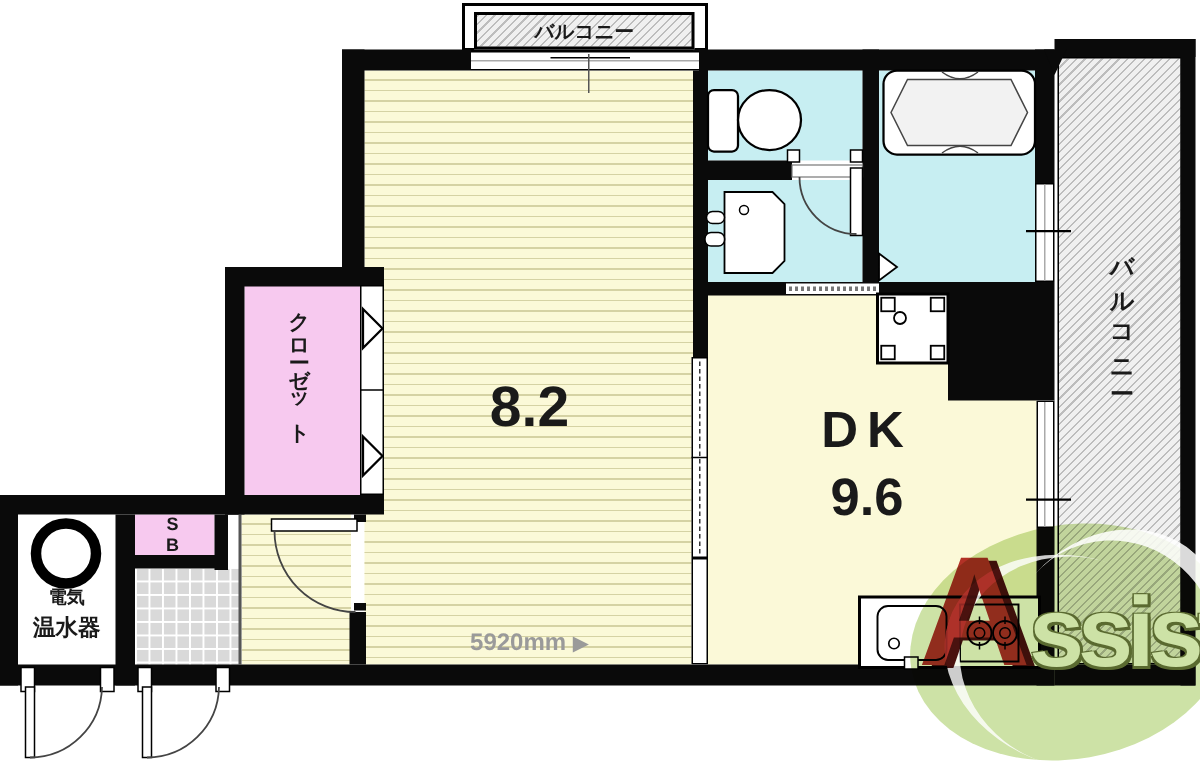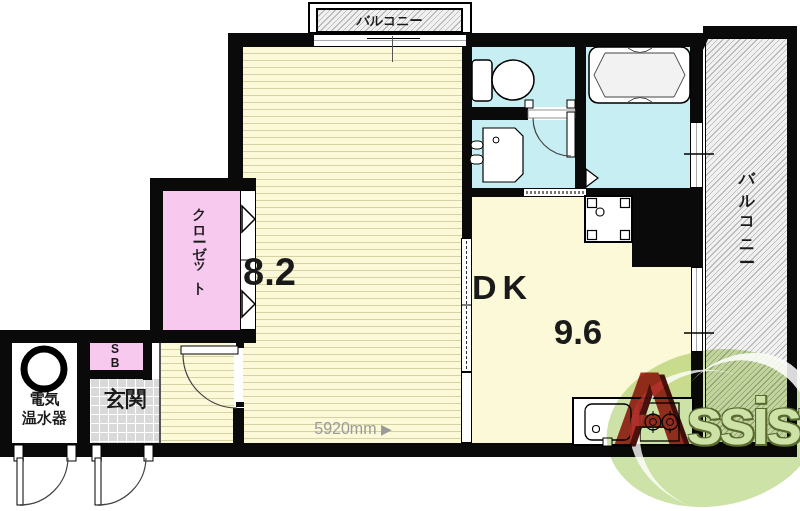--- a/index.html
+++ b/index.html
@@ -13,21 +13,21 @@
   .cyan{background:#c7eef2;}
   .pink{background:#f7c9ef;}
   .tile{background:#d9d9d9;
     background-image:linear-gradient(#ffffff 1px,transparent 1px),
                      linear-gradient(90deg,#ffffff 1px,transparent 1px);
     background-size:9px 9px;}
   .hatch{background:#f0f0f0;
     background-image:repeating-linear-gradient(135deg,#bdbdbd 0 1px,rgba(0,0,0,0) 1px 4px);}
   .whitebox{background:#fff;border:1px solid #000;box-sizing:border-box;}
   .room{z-index:2;}
-  .lbl{position:absolute;z-index:20;color:#1a1a1a;}
+  .lbl{position:absolute;z-index:20;color:#1a1a1a;font-weight:bold;}
   .vtext{writing-mode:vertical-rl;}
   #svg-overlay{position:absolute;left:0;top:0;z-index:12;pointer-events:none;}
   
   .logo-ellipse{position:absolute;left:606px;top:350px;width:214px;height:156px;border-radius:50%;
     background:#cde2a6;mix-blend-mode:multiply;transform:rotate(-10deg);z-index:30;}
   .logo-leaf1{position:absolute;left:672px;top:348px;width:140px;height:150px;border-radius:50%;
     border-top:13px solid rgba(255,255,255,.85);transform:rotate(42deg);z-index:31;}
   .logo-leaf2{position:absolute;left:628px;top:372px;width:170px;height:140px;border-radius:50%;
     border-left:11px solid rgba(255,255,255,.8);transform:rotate(18deg);z-index:31;}
   .logo-a{position:absolute;left:612px;top:356px;font-size:104px;line-height:1;font-weight:bold;
@@ -164,27 +164,26 @@
     <rect x="17" y="458" width="6" height="47" fill="#fff" stroke="#000" stroke-width="1"></rect>
     <path d="M20,505 A48,48 0 0 0 68,458" fill="none" stroke="#444" stroke-width="1.2"></path>
     <rect x="92" y="445" width="9" height="16" fill="#fff" stroke="#000" stroke-width="1"></rect>
     <rect x="144" y="445" width="9" height="16" fill="#fff" stroke="#000" stroke-width="1"></rect>
     <rect x="95" y="458" width="6" height="47" fill="#fff" stroke="#000" stroke-width="1"></rect>
     <path d="M98,505 A48,48 0 0 0 146,458" fill="none" stroke="#444" stroke-width="1.2"></path>
 
     <line x1="160" y1="343" x2="160" y2="443" stroke="#555" stroke-width="2"></line>
   </svg>
 
-  <div class="lbl" style="left:243px;top:251px;width:220px;font-size:38px;font-weight:bold;">8.2</div>
-  <div class="lbl" style="left:472px;top:268px;width:212px;font-size:34px;font-weight:bold;letter-spacing:6px;">DK</div>
+  <div class="lbl" style="left:243px;top:251px;width:220px;text-align:center;font-size:38px;font-weight:bold;">8.2</div>
+  <div class="lbl" style="left:472px;top:268px;width:212px;text-align:center;font-size:34px;font-weight:bold;letter-spacing:6px;">DK</div>
   <div class="lbl" style="left:472px;top:312px;width:212px;text-align:center;font-size:35px;font-weight:bold;">9.6</div>
   <div class="lbl vtext" style="left:191px;top:198px;height:128px;font-size:14px;font-weight:bold;letter-spacing:2px;">クローゼット</div>
-  <div class="lbl" style="left:90px;top:385px;width:71px;text-align:center;font-size:21px;font-weight:bold;">玄関</div>
   <div class="lbl vtext" style="left:108px;top:342px;height:30px;font-size:12px;font-weight:bold;text-orientation:upright;">SB</div>
-  <div class="lbl" style="left:12px;top:390px;width:65px;text-align:center;font-size:15px;font-weight:bold;">電気</div>
+  <div class="lbl" style="left:12px;top:390px;width:65px;text-align:center;font-size:12px;font-weight:bold;">電気</div>
   <div class="lbl" style="left:10px;top:409px;width:69px;text-align:center;font-size:15px;font-weight:bold;">温水器</div>
   <div class="lbl" style="left:243px;top:420px;width:220px;text-align:center;font-size:16px;color:#9a9a9a;">
     <span>5920mm</span>
     <span style="font-size:14px;">▶</span>
   </div>
 
   <div class="logo-ellipse"></div>
   <div class="logo-leaf1"></div>
   <div class="logo-leaf2"></div>
   <div class="logo-a">A</div>

